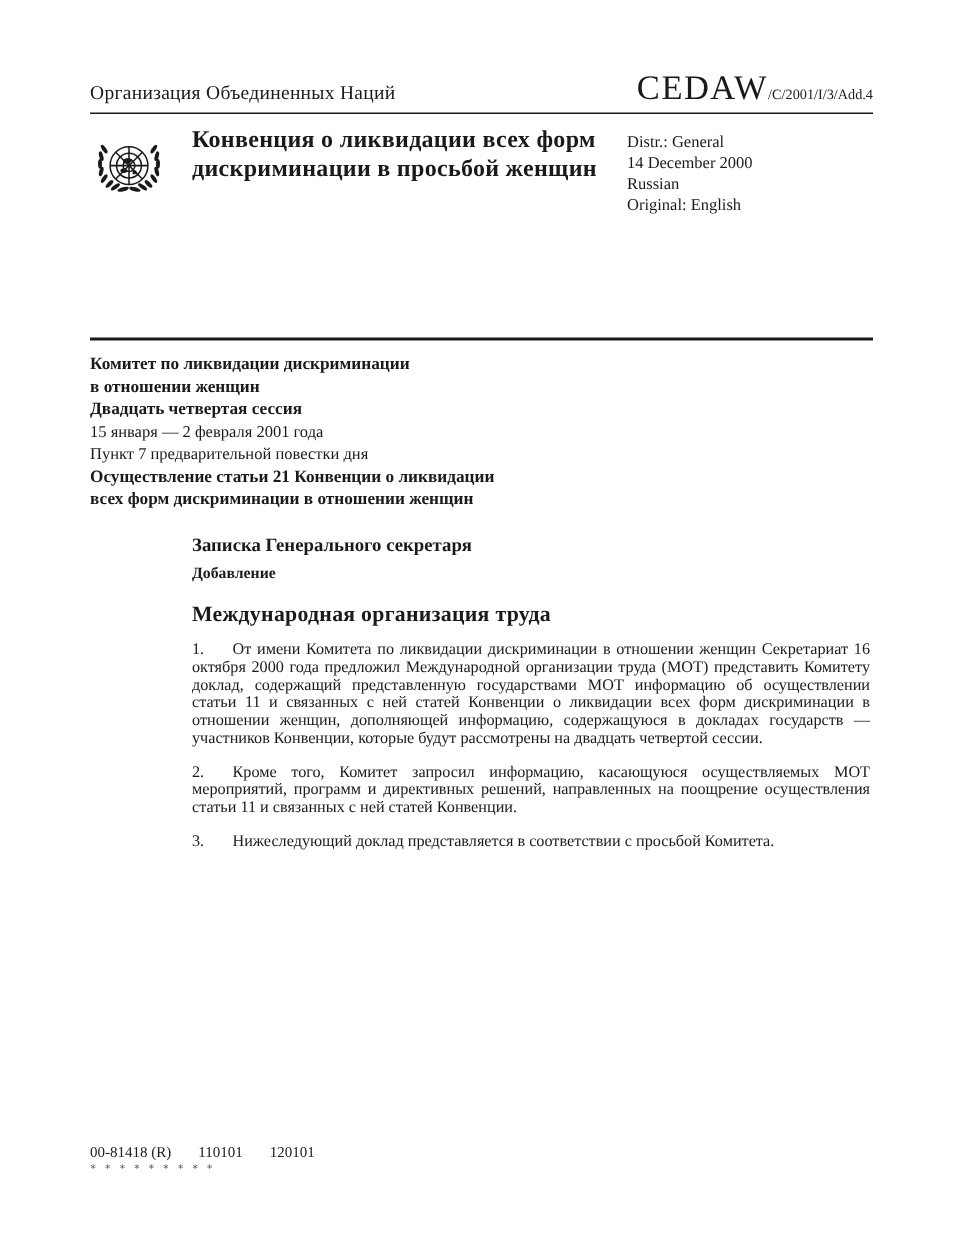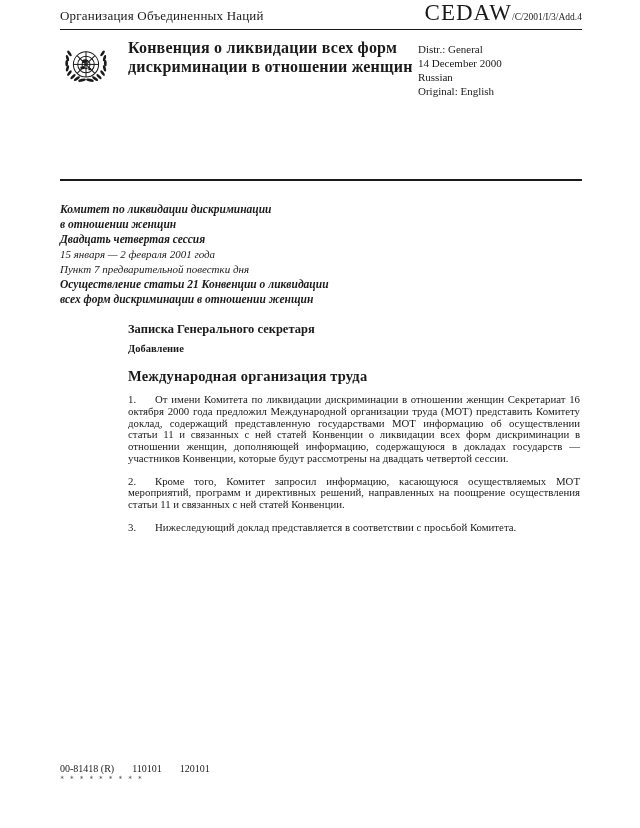--- a/index.html
+++ b/index.html
@@ -11,39 +11,40 @@
     font-family:"Liberation Serif","DejaVu Serif",serif;
     color:#1a1a1a;
     overflow:hidden;
   }
   .content{
     position:absolute;left:60px;top:0;width:522px;
   }
   
   .header-row{
     display:flex;justify-content:space-between;align-items:baseline;
+    padding-top:46px;
   }
   .org-name{font-size:13px;letter-spacing:.2px;}
   .doc-symbol{white-space:nowrap;}
   .doc-symbol .big{font-size:23px;letter-spacing:1px;}
   .doc-symbol .small{font-size:9.5px;}
   .thin-rule{border-top:1px solid #1a1a1a;margin-top:3px;}
   
   .masthead{display:flex;margin-top:8px;height:141px;}
   .emblem-col{width:68px;flex:0 0 68px;padding-top:2px;}
   .conv-title{
     width:290px;flex:0 0 290px;
     font-size:16px;font-weight:bold;line-height:19px;
     letter-spacing:.2px;
   }
   .meta-col{margin-left:0;padding-top:4px;font-size:11px;line-height:14px;}
   .meta-col div{white-space:nowrap;}
   
   .thick-rule{border-top:2px solid #1a1a1a;}
-  .session{margin-top:21px;font-size:11px;line-height:15px;font-style:italic;}
+  .session{margin-top:9px;font-size:11px;line-height:15px;}
   .session .b{font-weight:bold;font-size:11.5px;}
   
   .main{margin-left:68px;width:452px;}
   .main-title{
     margin-top:12px;
     font-size:14px;font-weight:bold;line-height:17.5px;letter-spacing:.2px;
   }
   .subtitle{margin-top:15px;font-size:12.5px;font-weight:bold;}
   .addendum{margin-top:6px;font-size:10.5px;font-weight:bold;}
   .section-heading{margin-top:14px;font-size:14.5px;font-weight:bold;letter-spacing:.2px;}
@@ -106,21 +107,21 @@
               <ellipse cx="30" cy="46" rx="5" ry="1.8" transform="rotate(-15 30 46)"></ellipse>
               <ellipse cx="40" cy="46" rx="5" ry="1.8" transform="rotate(15 40 46)"></ellipse>
               <ellipse cx="23.5" cy="44" rx="4.5" ry="1.7" transform="rotate(-35 23.5 44)"></ellipse>
               <ellipse cx="46.5" cy="44" rx="4.5" ry="1.7" transform="rotate(35 46.5 44)"></ellipse>
               <ellipse cx="18.5" cy="41.5" rx="4.2" ry="1.7" transform="rotate(-45 18.5 41.5)"></ellipse>
               <ellipse cx="51.5" cy="41.5" rx="4.2" ry="1.7" transform="rotate(45 51.5 41.5)"></ellipse>
             </g>
           </svg>
         </span>
       </div>
-      <div class="conv-title">Конвенция о ликвидации всех форм дискриминации в отношении женщин</div>
+      <div class="conv-title">Конвенция о ликвидации всех форм дискриминации в просьбой женщин</div>
       <div class="meta-col">
         <div>Distr.: General</div>
         <div>14 December 2000</div>
         <div>Russian</div>
         <div>Original: English</div>
       </div>
     </div>
 
     <div class="thick-rule"></div>
     <div class="session">

